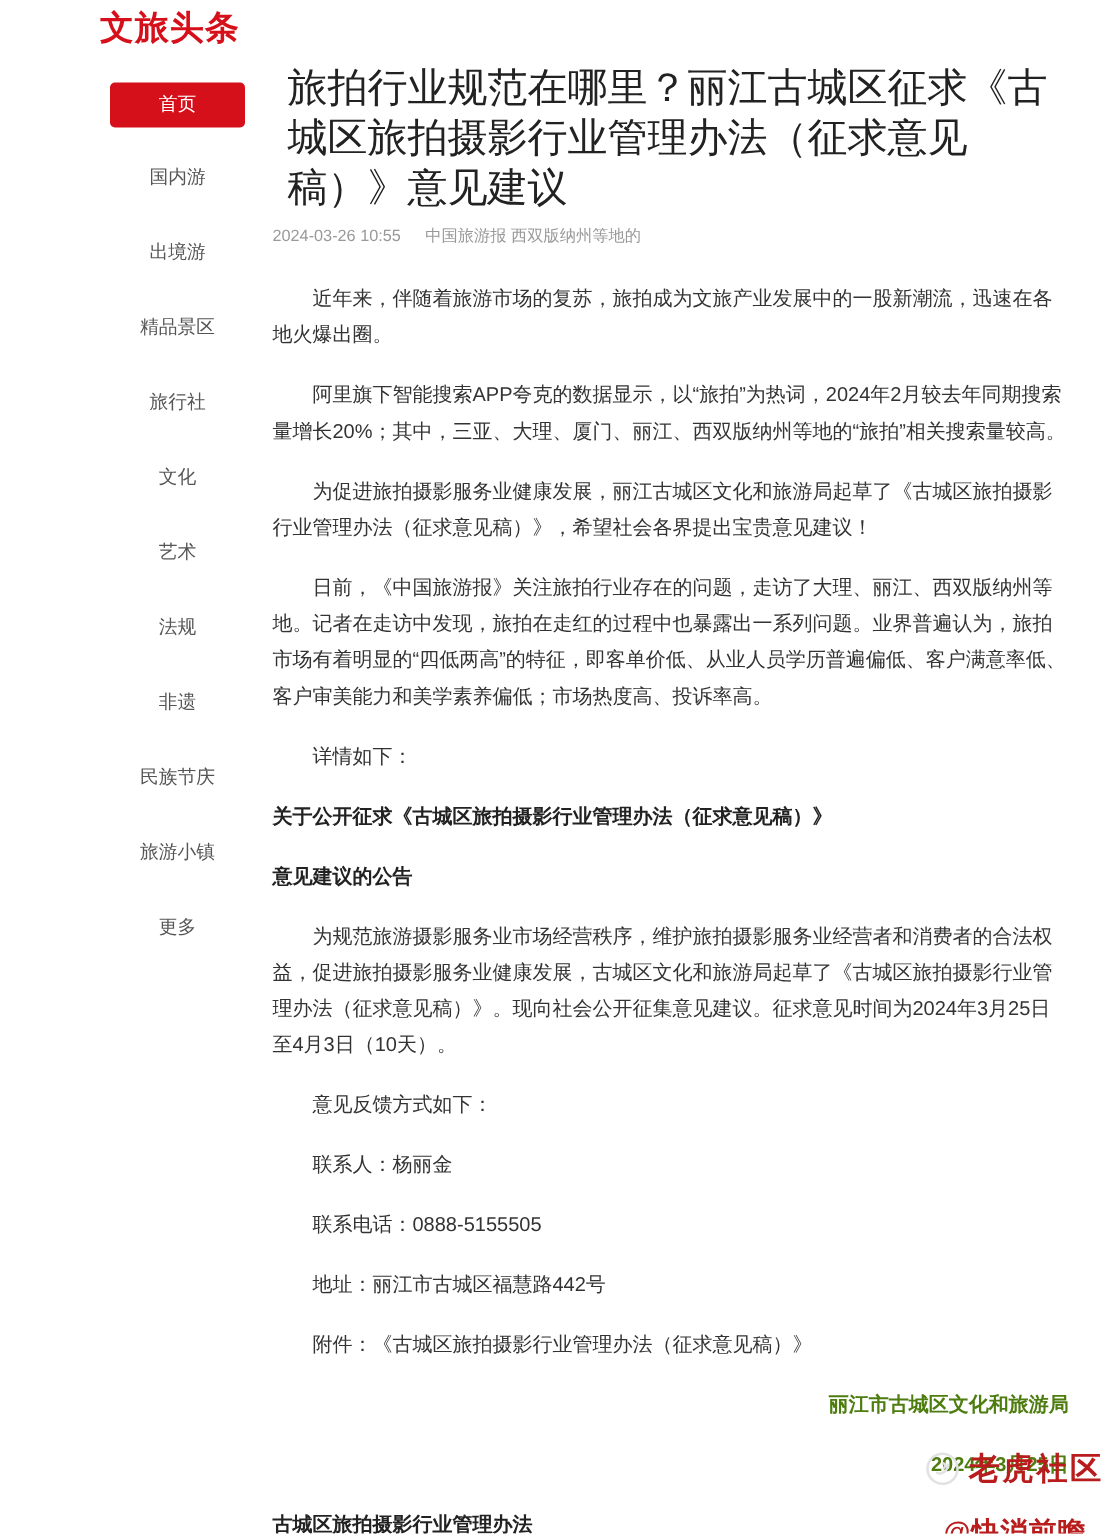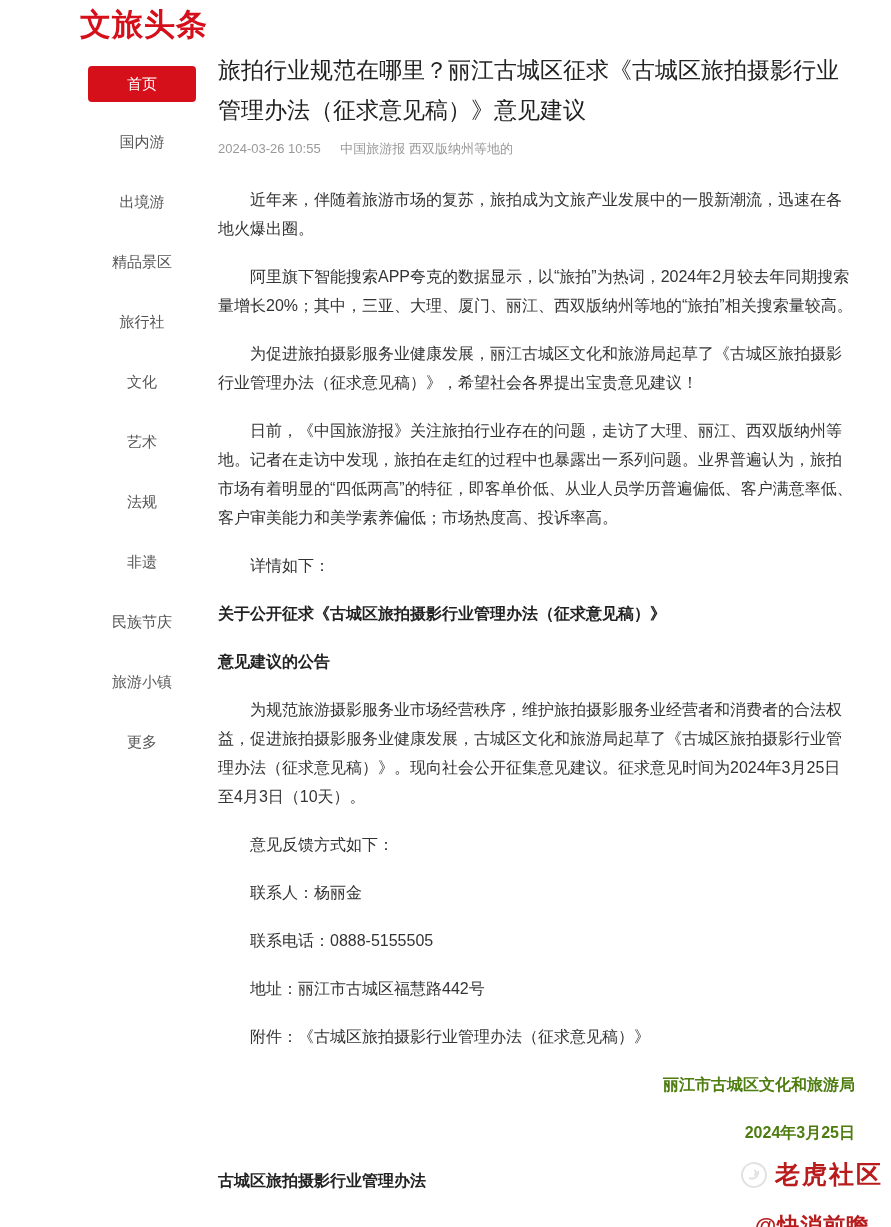--- a/index.html
+++ b/index.html
@@ -12,21 +12,21 @@
     position: relative;
     width: 891px;
     height: 1227px;
     background: #ffffff;
     overflow: hidden;
   }
   .logo {
     position: absolute;
     left: 80px;
     top: 4px;
-    font-size: 31px;
+    font-size: 27px;
     font-weight: 800;
     color: #d6101b;
     letter-spacing: 1px;
     cursor: pointer;
   }
   .layout {
     position: absolute;
     top: 46px;
     left: 0;
     width: 891px;
@@ -59,24 +59,25 @@
     border-radius: 4px;
   }
   
   .main {
     margin-left: 22px;
     width: 637px;
     flex: 0 0 auto;
   }
   .article-title {
     margin-top: 4px;
-    font-size: 23px;
+    font-size: 32px;
     line-height: 40px;
     font-weight: 400;
     color: #222222;
+    margin-left: 12px;
   }
   .article-meta {
     margin-top: 10px;
     font-size: 13px;
     color: #999999;
   }
   .article-meta .meta-source { margin-left: 16px; }
   .article-body { margin-top: 27px; }
   .blk {
     font-size: 16px;

